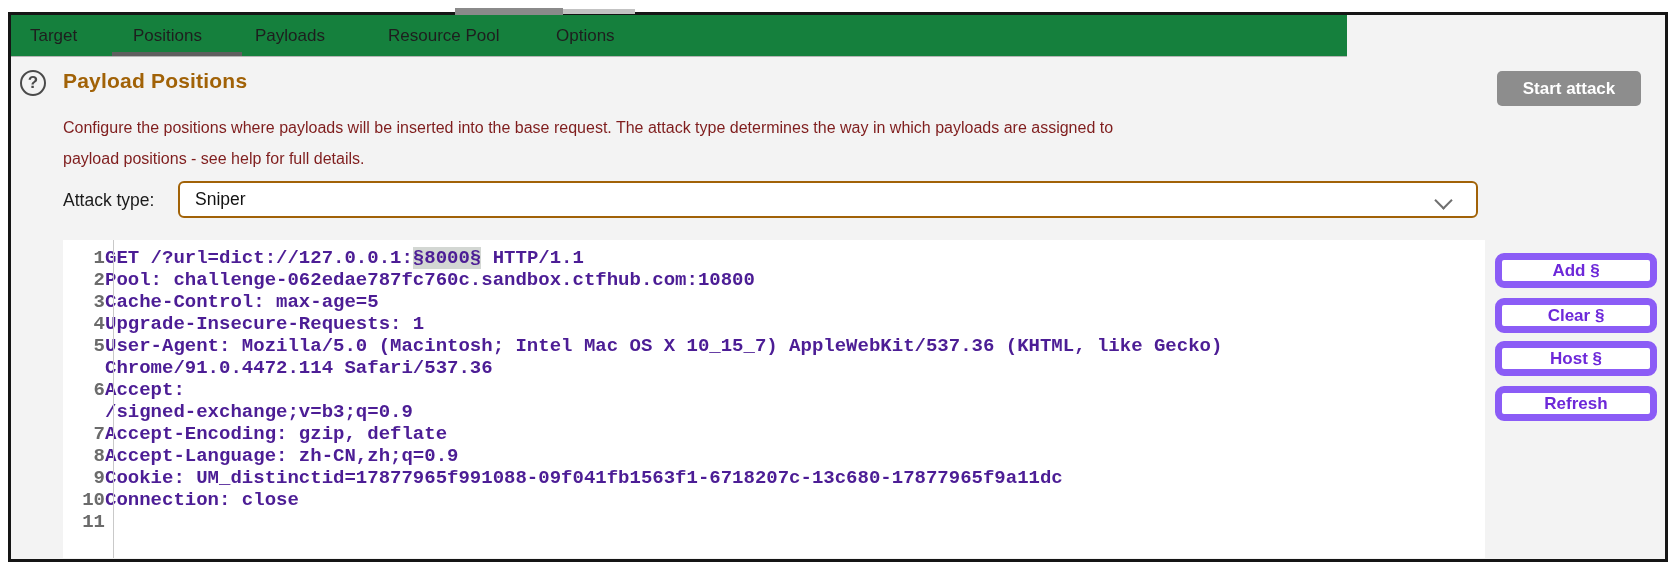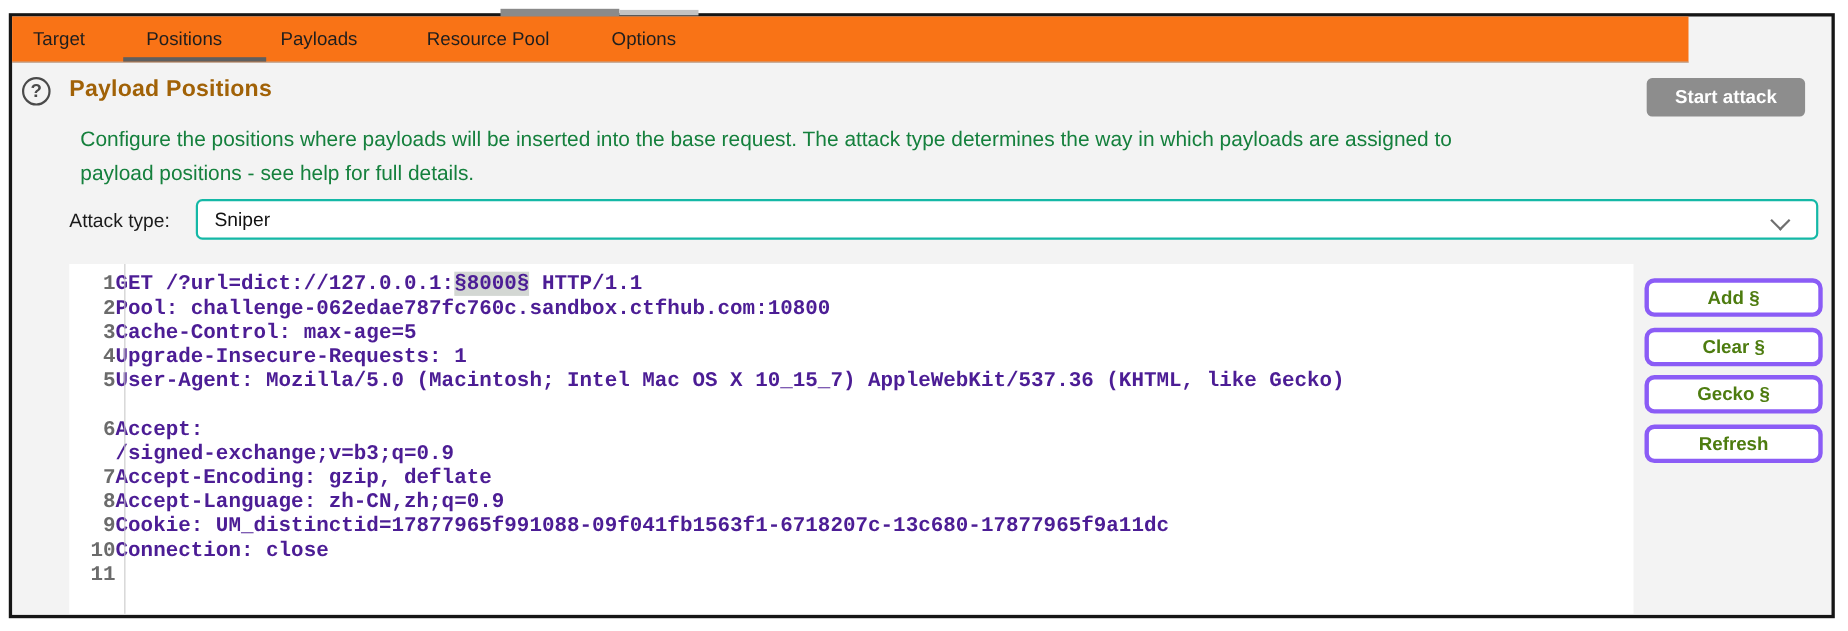--- a/index.html
+++ b/index.html
@@ -8,22 +8,22 @@
     font-family:"Liberation Sans", sans-serif;color:#1b1b1b;overflow:hidden;
   }
   .frame{
     position:absolute;left:8px;top:12px;width:1660px;height:550px;
     border:3px solid #151515;background:#f3f3f3;box-sizing:border-box;
   }
   .artifact{position:absolute;background:#8a8a8a;}
   .artifact.light{background:#c3c3c3;}
 
   .tabbar{
-    position:absolute;left:11px;top:15px;width:1524px;height:42px;
-    background:#f97316;border-bottom:1px solid #b5b5b5;box-sizing:border-box;
+    position:absolute;left:11px;top:15px;width:1336px;height:42px;
+    background:#15803d;border-bottom:1px solid #b5b5b5;box-sizing:border-box;
   }
   .tab{
     position:absolute;top:11px;font-size:17px;color:#1e1e1e;cursor:default;
     white-space:nowrap;
   }
   .tab-underline{
     position:absolute;height:4px;background:#5f5f5f;bottom:0;
   }
 
   .help-icon{
@@ -35,27 +35,27 @@
     position:absolute;left:63px;top:69px;font-size:21px;font-weight:bold;
     color:#a16207;letter-spacing:.2px;
   }
   .start-attack{
     position:absolute;left:1497px;top:71px;width:144px;height:35px;
     background:var(--btn-gray,#8d8d8d);border:none;border-radius:5px;
     color:#ffffff;font-size:17px;font-weight:bold;font-family:inherit;
     display:flex;align-items:center;justify-content:center;cursor:pointer;
   }
   .description{
-    position:absolute;left:73px;top:112px;font-size:19px;line-height:31px;color:#15803d;
+    position:absolute;left:63px;top:112px;font-size:16px;line-height:31px;color:#7f1d1d;
   }
 
   .attack-type-label{position:absolute;left:63px;top:190px;font-size:17.5px;}
   .attack-type-select{
-    position:absolute;left:178px;top:181px;width:1475px;height:37px;
-    background:#ffffff;border:2px solid #14b8a6;border-radius:6px;box-sizing:border-box;
+    position:absolute;left:178px;top:181px;width:1300px;height:37px;
+    background:#ffffff;border:2px solid #a16207;border-radius:6px;box-sizing:border-box;
     display:flex;align-items:center;cursor:pointer;
   }
   .attack-type-value{margin-left:15px;font-size:17.5px;color:#111;}
   .chevron{
     position:absolute;right:26px;top:11px;width:11px;height:11px;
     border-right:2.5px solid #6f6f6f;border-bottom:2.5px solid #6f6f6f;
     transform:rotate(45deg);
   }
 
   .editor{
@@ -69,22 +69,22 @@
   .ed-row{display:flex;height:22px;line-height:22px;white-space:pre;}
   .ed-num{
     width:42px;text-align:right;color:#6b6b6b;flex:0 0 42px;
     font-weight:600;padding-right:0;
   }
   .ed-text{margin-left:0;color:#4c1d95;}
   .hl{background:var(--hl,#d3d7d3);}
 
   .side-btn{
     position:absolute;left:1495px;width:162px;height:35px;background:#ffffff;
-    border:4px solid #8b5cf6;border-radius:9px;font-family:inherit;
-    font-size:17px;font-weight:bold;color:#4d7c0f;box-sizing:border-box;
+    border:7px solid #8b5cf6;border-radius:9px;font-family:inherit;
+    font-size:17px;font-weight:bold;color:#6d28d9;box-sizing:border-box;
     display:flex;align-items:center;justify-content:center;cursor:pointer;
   }
 </style>
 </head>
 <body>
 
 <div class="frame"></div>
 <div class="artifact" style="left:455px;top:8px;width:108px;height:7px;"></div>
 <div class="artifact light" style="left:563px;top:9px;width:72px;height:5px;"></div>
 
@@ -114,28 +114,28 @@
   <span class="chevron"></span>
 </div>
 
 <div class="editor" id="editor">
   <div class="gutter-line"></div>
 <div class="ed-row"><span class="ed-num">1</span><span class="ed-text"><span>GET /?url=dict://127.0.0.1:</span><span class="hl">§8000§</span><span> HTTP/1.1</span></span></div>
     <div class="ed-row"><span class="ed-num">2</span><span class="ed-text"><span>Pool: challenge-062edae787fc760c.sandbox.ctfhub.com:10800</span></span></div>
     <div class="ed-row"><span class="ed-num">3</span><span class="ed-text"><span>Cache-Control: max-age=5</span></span></div>
     <div class="ed-row"><span class="ed-num">4</span><span class="ed-text"><span>Upgrade-Insecure-Requests: 1</span></span></div>
     <div class="ed-row"><span class="ed-num">5</span><span class="ed-text"><span>User-Agent: Mozilla/5.0 (Macintosh; Intel Mac OS X 10_15_7) AppleWebKit/537.36 (KHTML, like Gecko)</span></span></div>
-    <div class="ed-row"><span class="ed-num"></span></div>
+    <div class="ed-row"><span class="ed-num"></span><span class="ed-text"><span>Chrome/91.0.4472.114 Safari/537.36</span></span></div>
     <div class="ed-row"><span class="ed-num">6</span><span class="ed-text"><span>Accept:</span></span></div>
     <div class="ed-row"><span class="ed-num"></span><span class="ed-text"><span>/signed-exchange;v=b3;q=0.9</span></span></div>
     <div class="ed-row"><span class="ed-num">7</span><span class="ed-text"><span>Accept-Encoding: gzip, deflate</span></span></div>
     <div class="ed-row"><span class="ed-num">8</span><span class="ed-text"><span>Accept-Language: zh-CN,zh;q=0.9</span></span></div>
     <div class="ed-row"><span class="ed-num">9</span><span class="ed-text"><span>Cookie: UM_distinctid=17877965f991088-09f041fb1563f1-6718207c-13c680-17877965f9a11dc</span></span></div>
     <div class="ed-row"><span class="ed-num">10</span><span class="ed-text"><span>Connection: close</span></span></div>
     <div class="ed-row"><span class="ed-num">11</span><span class="ed-text"><span></span></span></div>
   </div>
 
 <div id="sidebtns">
     <button class="side-btn" style="top: 253px;">Add §</button>
     <button class="side-btn" style="top: 298px;">Clear §</button>
-    <button class="side-btn" style="top: 341px;">Gecko §</button>
+    <button class="side-btn" style="top: 341px;">Host §</button>
     <button class="side-btn" style="top: 386px;">Refresh</button>
   </div>
 
 </body></html>

